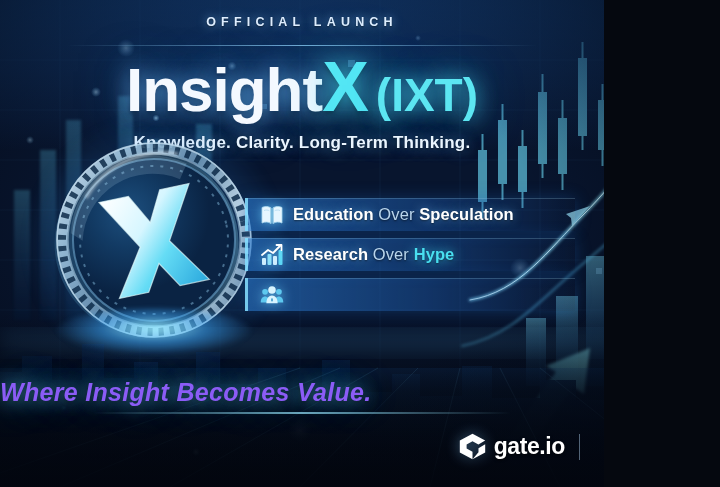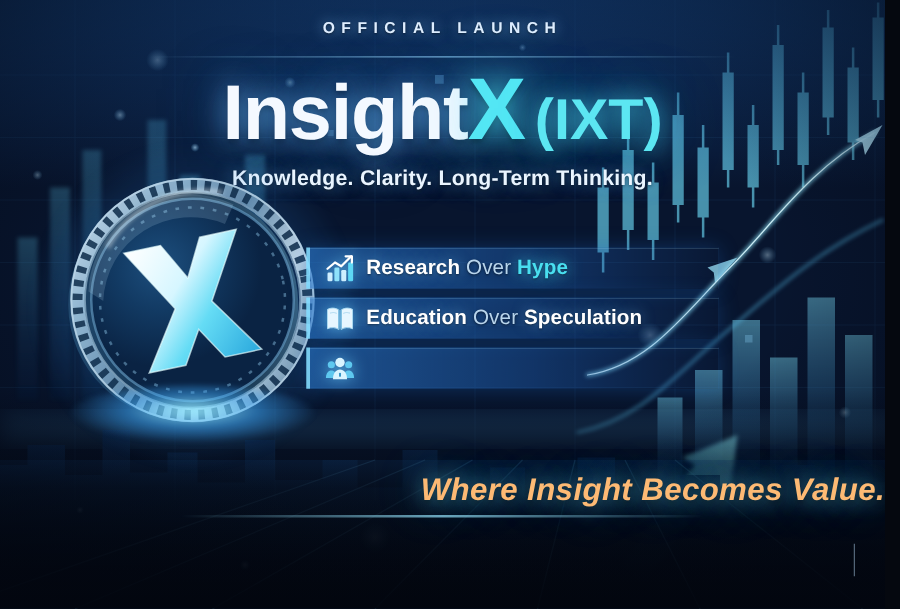--- a/index.html
+++ b/index.html
@@ -1,18 +1,18 @@
 <!DOCTYPE html>
 <html><head>
 <meta charset="utf-8">
 <style>
   html,body{margin:0;padding:0;background:#05080f;}
   *{box-sizing:border-box;}
   .stage{
-    position:relative;width:708px;height:487px;overflow:hidden;
+    position:relative;width:604px;height:487px;overflow:hidden;
     font-family:"Liberation Sans", sans-serif;
     background:
       radial-gradient(ellipse 60% 50% at 78% 30%, rgba(40,140,220,.55) 0%, rgba(10,40,90,0) 62%),
       radial-gradient(ellipse 45% 42% at 22% 45%, rgba(30,120,200,.45) 0%, rgba(8,30,70,0) 65%),
       radial-gradient(ellipse 80% 46% at 50% 8%, rgba(22,70,135,.85) 0%, rgba(6,20,48,0) 70%),
       linear-gradient(180deg,#0a1c3d 0%,#0c2josh 0%,#0b2046 18%,#0d2a57 42%,#0a1e42 64%,#060d1f 84%,#03070f 100%);
     background-color:#08152e;
   }
 
   
@@ -99,22 +99,22 @@
     filter:drop-shadow(0 0 6px rgba(110,210,255,.75));
   }
   .ftext{font-size:16.5px;font-weight:700;white-space:nowrap;letter-spacing:.1px;}
   .w-strong{color:#ffffff;text-shadow:0 0 10px rgba(120,200,255,.55),0 1px 2px rgba(0,0,0,.6);}
   .w-over{color:#b9d5ec;font-weight:400;text-shadow:0 1px 2px rgba(0,0,0,.55);}
   .w-cyan{color:#49dff0;text-shadow:0 0 12px rgba(70,220,245,.8),0 1px 2px rgba(0,0,0,.5);}
   .w-ital{font-style:italic;color:#eef7ff;text-shadow:0 0 10px rgba(120,200,255,.5),0 1px 2px rgba(0,0,0,.6);}
 
   
   .bigline{
-    position:absolute;top:378px;left:0;right:0;text-align:right;
-    color:#fdba74;font-size:25px;font-weight:700;font-style:italic;letter-spacing:.3px;
+    position:absolute;top:378px;left:0;right:0;text-align:left;
+    color:#8b5cf6;font-size:25px;font-weight:700;font-style:italic;letter-spacing:.3px;
     text-shadow:0 0 18px rgba(100,215,250,.75),0 0 40px rgba(50,170,235,.45),0 2px 4px rgba(0,0,0,.7);
   }
   .bigline-rule{
     position:absolute;top:412px;left:50%;transform:translateX(-50%);
     width:420px;height:2px;
     background:linear-gradient(90deg,rgba(90,200,245,0),rgba(150,230,255,.7),rgba(90,200,245,0));
     filter:blur(.5px);
   }
 
   
@@ -353,66 +353,73 @@
 
       <path d="M34,58 A88,88 0 0 1 126,14" fill="none" stroke="#f2fbff" stroke-width="3" opacity=".55" filter="url(#blurSm)"></path>
     </svg>
     <div class="coin-base"></div>
   </div>
 
   <div class="features">
 
     <div class="frow">
       <svg class="ficon" viewBox="0 0 24 24">
+        <path d="M2,4.5 C5,3 8.5,3.2 11,5 L11,20.5 C8.5,18.8 5,18.6 2,20 Z" fill="#e6f6ff" stroke="#a9d8ef" stroke-width=".8"></path>
+        <path d="M22,4.5 C19,3 15.5,3.2 13,5 L13,20.5 C15.5,18.8 19,18.6 22,20 Z" fill="#e6f6ff" stroke="#a9d8ef" stroke-width=".8"></path>
+        <path d="M11,5 L11,20.5 M13,5 L13,20.5" stroke="#7fbfe0" stroke-width="1"></path>
+        <path d="M4,7.5 C6,6.8 8,6.9 9.4,7.8 M14.6,7.8 C16,6.9 18,6.8 20,7.5" stroke="#b7ddf2" stroke-width=".9" fill="none"></path>
+      </svg>
+      <div class="ftext">
+        <span class="w-strong">Education</span>
+        <span class="w-over">Over</span>
+        <span class="w-strong">Speculation</span>
+      </div>
+    </div>
+
+    <div class="frow">
+      <svg class="ficon" viewBox="0 0 24 24">
         <rect x="2" y="15" width="4" height="7" rx="1" fill="#cfefff"></rect>
         <rect x="7.5" y="11" width="4" height="11" rx="1" fill="#8fe2fb"></rect>
         <rect x="13" y="13" width="4" height="9" rx="1" fill="#cfefff"></rect>
         <rect x="18.5" y="7" width="4" height="15" rx="1" fill="#5ed8f5"></rect>
         <path d="M2,12 L8,7 L13,10 L21,2" fill="none" stroke="#ffffff" stroke-width="1.8" stroke-linecap="round" stroke-linejoin="round"></path>
         <path d="M16.5,2 L21.5,2 L21.5,7" fill="none" stroke="#ffffff" stroke-width="1.8" stroke-linecap="round" stroke-linejoin="round"></path>
       </svg>
       <div class="ftext">
         <span class="w-strong">Research</span>
         <span class="w-over">Over</span>
         <span class="w-cyan">Hype</span>
       </div>
     </div>
 
     <div class="frow">
-      <svg class="ficon" viewBox="0 0 24 24">
-        <path d="M2,4.5 C5,3 8.5,3.2 11,5 L11,20.5 C8.5,18.8 5,18.6 2,20 Z" fill="#e6f6ff" stroke="#a9d8ef" stroke-width=".8"></path>
-        <path d="M22,4.5 C19,3 15.5,3.2 13,5 L13,20.5 C15.5,18.8 19,18.6 22,20 Z" fill="#e6f6ff" stroke="#a9d8ef" stroke-width=".8"></path>
-        <path d="M11,5 L11,20.5 M13,5 L13,20.5" stroke="#7fbfe0" stroke-width="1"></path>
-        <path d="M4,7.5 C6,6.8 8,6.9 9.4,7.8 M14.6,7.8 C16,6.9 18,6.8 20,7.5" stroke="#b7ddf2" stroke-width=".9" fill="none"></path>
-      </svg>
-      <div class="ftext">
-        <span class="w-strong">Education</span>
-        <span class="w-over">Over</span>
-        <span class="w-strong">Speculation</span>
-      </div>
-    </div>
-
-    <div class="frow">
       <svg class="ficon" viewBox="0 0 26 24">
         <circle cx="5.5" cy="8.5" r="3.1" fill="#5ec8ef"></circle>
         <path d="M0.8,20 C0.8,15.8 3,13.6 5.5,13.6 C8,13.6 10.2,15.8 10.2,20 Z" fill="#5ec8ef"></path>
         <circle cx="20.5" cy="8.5" r="3.1" fill="#5ec8ef"></circle>
         <path d="M15.8,20 C15.8,15.8 18,13.6 20.5,13.6 C23,13.6 25.2,15.8 25.2,20 Z" fill="#5ec8ef"></path>
         <circle cx="13" cy="6.6" r="4.1" fill="#d8f4ff"></circle>
         <path d="M6.9,21 C6.9,15.6 9.6,12.6 13,12.6 C16.4,12.6 19.1,15.6 19.1,21 Z" fill="#d8f4ff"></path>
         <rect x="12.2" y="15.4" width="1.6" height="3.6" rx=".8" fill="#2b8fc4"></rect>
       </svg>
     </div>
 
   </div>
 
   <div class="bigline">Where Insight Becomes Value.</div>
   <div class="bigline-rule"></div>
 
   <div class="footer">
 
+    <div class="logo">
+      <svg width="29" height="29" viewBox="0 0 32 32">
+        <path d="M16,2 L30,9.5 L22.5,13.8 L16,10.2 L9.5,13.8 L9.5,18.2 L16,21.8 L16,30 L2,22.5 L2,9.5 Z" fill="#ffffff"></path>
+        <path d="M16,30 L30,22.5 L30,13.6 L22.6,18 L22.6,22.4 Z" fill="#ffffff"></path>
+      </svg>
+      <span class="logo-txt">gate.io</span>
+    </div>
 
     <div class="divider"></div>
 
 
   </div>
 
 </div>
 
 </body></html>

